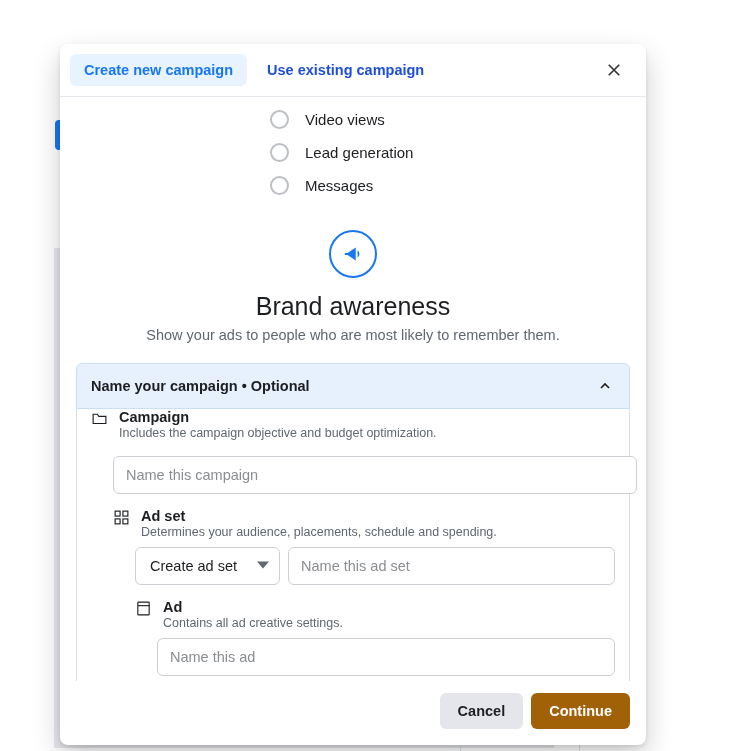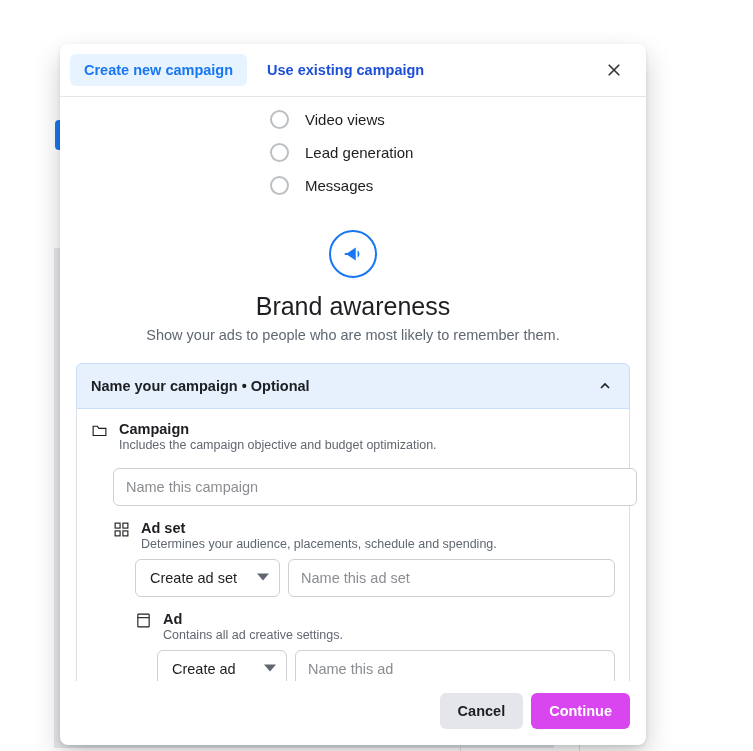--- a/index.html
+++ b/index.html
@@ -144,21 +144,21 @@
     }
     .section-header .chev {
       width: 20px; height: 20px;
       display:flex;align-items:center;justify-content:center;
     }
     .section-header .chev svg { width:16px; height:16px; stroke:#1c1e21; stroke-width:2.5; fill:none;}
     .section-body {
       border: 1px solid #dadde1;
       border-top: none;
       border-radius: 0 0 6px 6px;
-      padding: 12px 14px 16px;
+      padding: 0 14px 16px;
       margin-bottom: 8px;
     }
     .level {
       display: flex;
       align-items: flex-start;
       gap: 11px;
       margin-bottom: 8px;
     }
     .level-icon {
       width: 17px; height: 17px;
@@ -227,21 +227,21 @@
       font-weight: 600;
       display:flex;align-items:center;justify-content:center;
       cursor:pointer;
       border:none;
     }
     .btn-secondary {
       background: #e4e6eb;
       color: #1c1e21;
     }
     .btn-primary {
-      background: #d946ef;
+      background: #a16207;
       color: #fff;
     }
   </style>
 </head>
 <body>
 
 <div class="backdrop">
   <div class="bg-strip4"></div>
   <div class="bg-strip2"></div>
   <div class="bg-strip3">
@@ -347,27 +347,20 @@
               <rect x="4" y="3" width="16" height="18" rx="1"></rect>
               <line x1="4" y1="8" x2="20" y2="8"></line>
             </svg>
         </span>
         <div class="level-text">
           <div class="level-title">Ad</div>
           <div class="level-desc">Contains all ad creative settings.</div>
         </div>
       </div>
       <div class="row-controls indent-3">
-        <div class="dropdown">
-          <span>Create ad</span>
-          <div class="flex-spacer"></div>
-          <span class="caret"><svg viewBox="0 0 10 6">
-                <path d="M0 0 L5 6 L10 0 Z"></path>
-              </svg></span>
-        </div>
         <input class="text-input flex" type="text" placeholder="Name this ad" style="">
       </div>
 
     </div>
   </div>
 
   <div class="modal-footer">
     <button class="btn btn-secondary">Cancel</button>
     <button class="btn btn-primary">Continue</button>
   </div>

